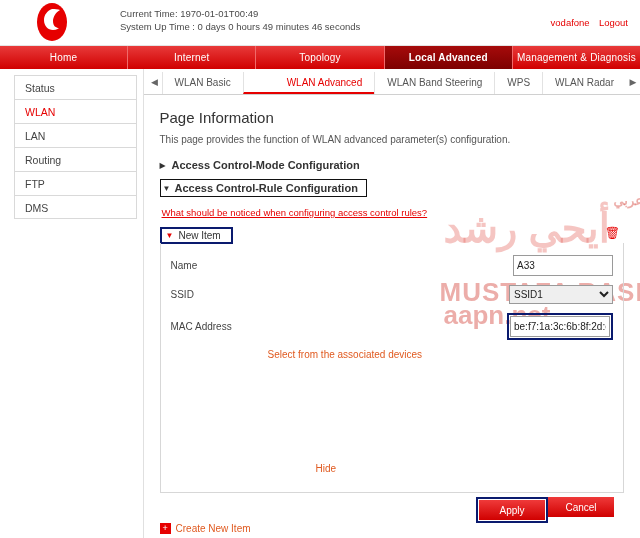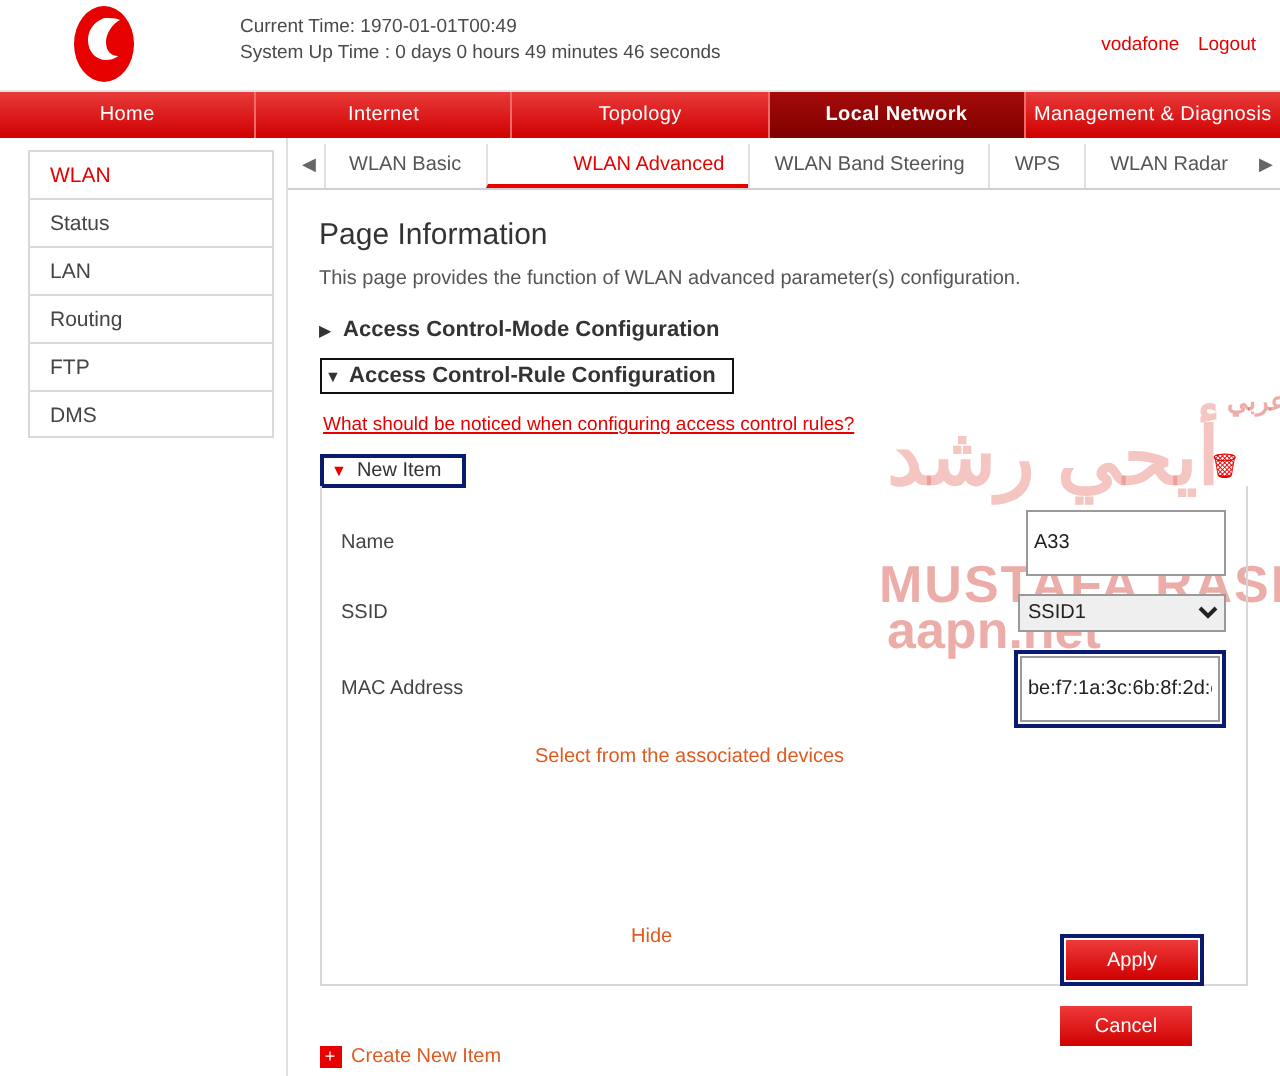--- a/index.html
+++ b/index.html
@@ -201,21 +201,21 @@
     margin-bottom:9px;
     justify-content:space-between;
   }
   .form-row label {
     width:97px;
     font-size:10px;
     color:#444;
   }
   .form-row input[type=text] {
     width:100px;
-    height:33px;
+    height:21px;
     border:1px solid #9a9a9a;
     font-size:10px;
     padding:1px 3px;
     font-family:"Liberation Sans", sans-serif;
     color:#222;
   }
   .form-row select {
     width:104px;
     height:19px;
     font-size:10px;
@@ -243,25 +243,23 @@
     left:155px;
     bottom:18px;
     font-size:10px;
     color:#e05a20;
     cursor:pointer;
   }
 
   
   .btn-row {
     position:absolute;
-    right:22px;
+    right:10px;
     bottom:-30px;
     display:flex;
-    gap:10px;
-    flex-direction:column;
   }
   .btn {
     width:66px; height:20px;
     font-size:10px;
     color:#fff;
     background:#e60000;
     background:linear-gradient(#ef3a3a,#d00000);
     border:none;
     display:flex; align-items:center; justify-content:center;
     cursor:pointer;
@@ -333,29 +331,29 @@
   </div>
   <div class="hdr-links">
     <a href="#">vodafone</a><span class="sep">&nbsp;&nbsp;</span><a href="#">Logout</a>
   </div>
 </div>
 
 <div class="navbar">
   <div class="nav-item">Home</div>
   <div class="nav-item">Internet</div>
   <div class="nav-item">Topology</div>
-  <div class="nav-item active">Local Network</div>
+  <div class="nav-item active">Local Advanced</div>
   <div class="nav-item">Management &amp; Diagnosis</div>
 </div>
 
 <div class="page">
 
   <div class="sidebar">
+    <div class="side-item">Status</div>
     <div class="side-item active">WLAN</div>
-    <div class="side-item">Status</div>
     <div class="side-item">LAN</div>
     <div class="side-item">Routing</div>
     <div class="side-item">FTP</div>
     <div class="side-item">DMS</div>
   </div>
 
   <div class="content">
 
     <div class="tabstrip">
       <div class="tab-arrow">◀</div>

